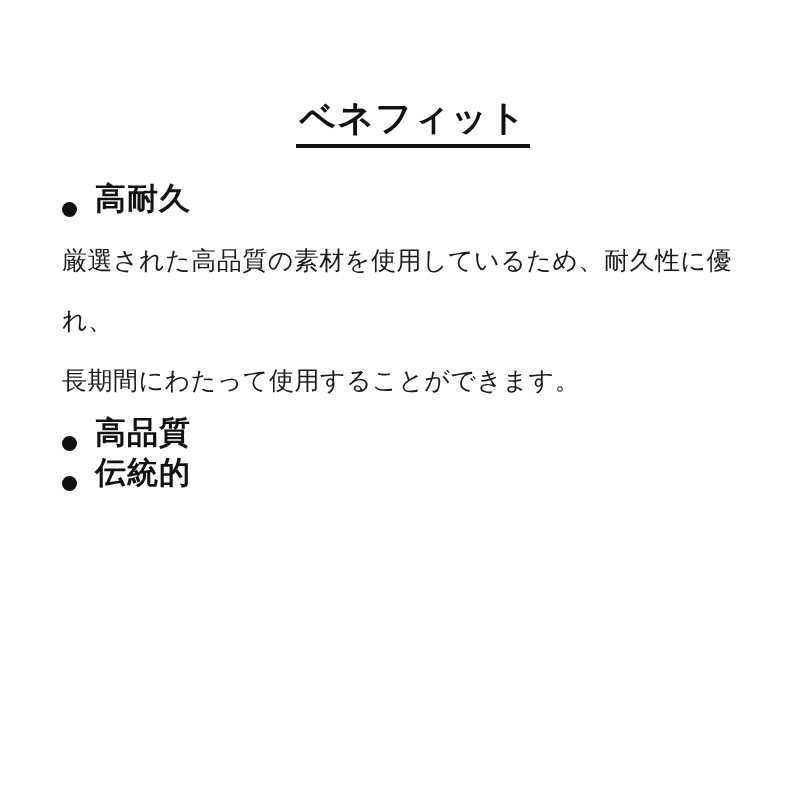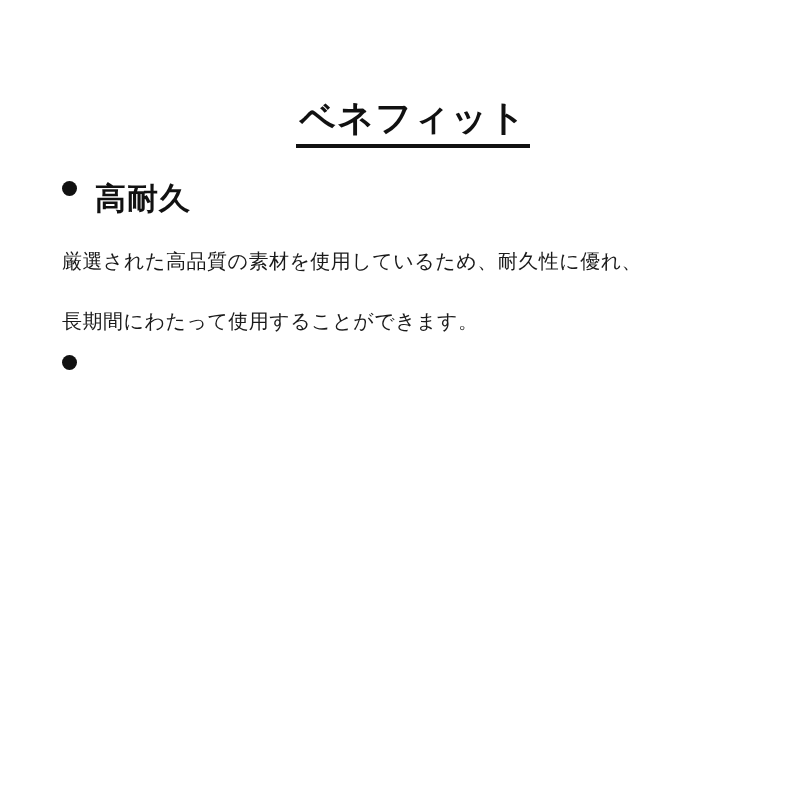--- a/index.html
+++ b/index.html
@@ -29,37 +29,37 @@
     padding: 0 3px 5px 3px;
   }
   .sections {
     margin-top: 31px;
   }
   .section + .section {
     margin-top: 2px;
   }
   .section-heading {
     display: flex;
-    align-items: flex-start;
+    align-items: flex-end;
     font-size: 31px;
     font-weight: 900;
     line-height: 38px;
     letter-spacing: 1px;
   }
   .bullet {
     flex: 0 0 auto;
     width: 15px;
     height: 15px;
     border-radius: 50%;
     background: #111111;
     margin: 2px 18px 0 2px;
   }
   .section-body {
     margin: 14px 4px 0 2px;
-    font-size: 20px;
+    font-size: 25px;
     font-weight: 400;
     line-height: 60px;
     letter-spacing: 0.5px;
     color: #1a1a1a;
     white-space: pre-line;
     max-width: 710px;
   }
 </style>
 </head>
 <body>
@@ -76,23 +76,28 @@
       <div class="section">
         <div class="section-heading">
           <span class="bullet"></span>
           <span>高耐久</span>
         </div>
         <p class="section-body">厳選された高品質の素材を使用しているため、耐久性に優れ、
 長期間にわたって使用することができます。</p>
       </div>
 
       <div class="section">
+        <div class="section-heading">
+          <span class="bullet"></span>
+          <span>高品質</span>
+        </div>
       </div>
 
       <div class="section">
         <div class="section-heading">
           <span class="bullet"></span>
+          <span>伝統的</span>
         </div>
       </div>
 
     </div>
   </div>
 </div>
 
 </body></html>

